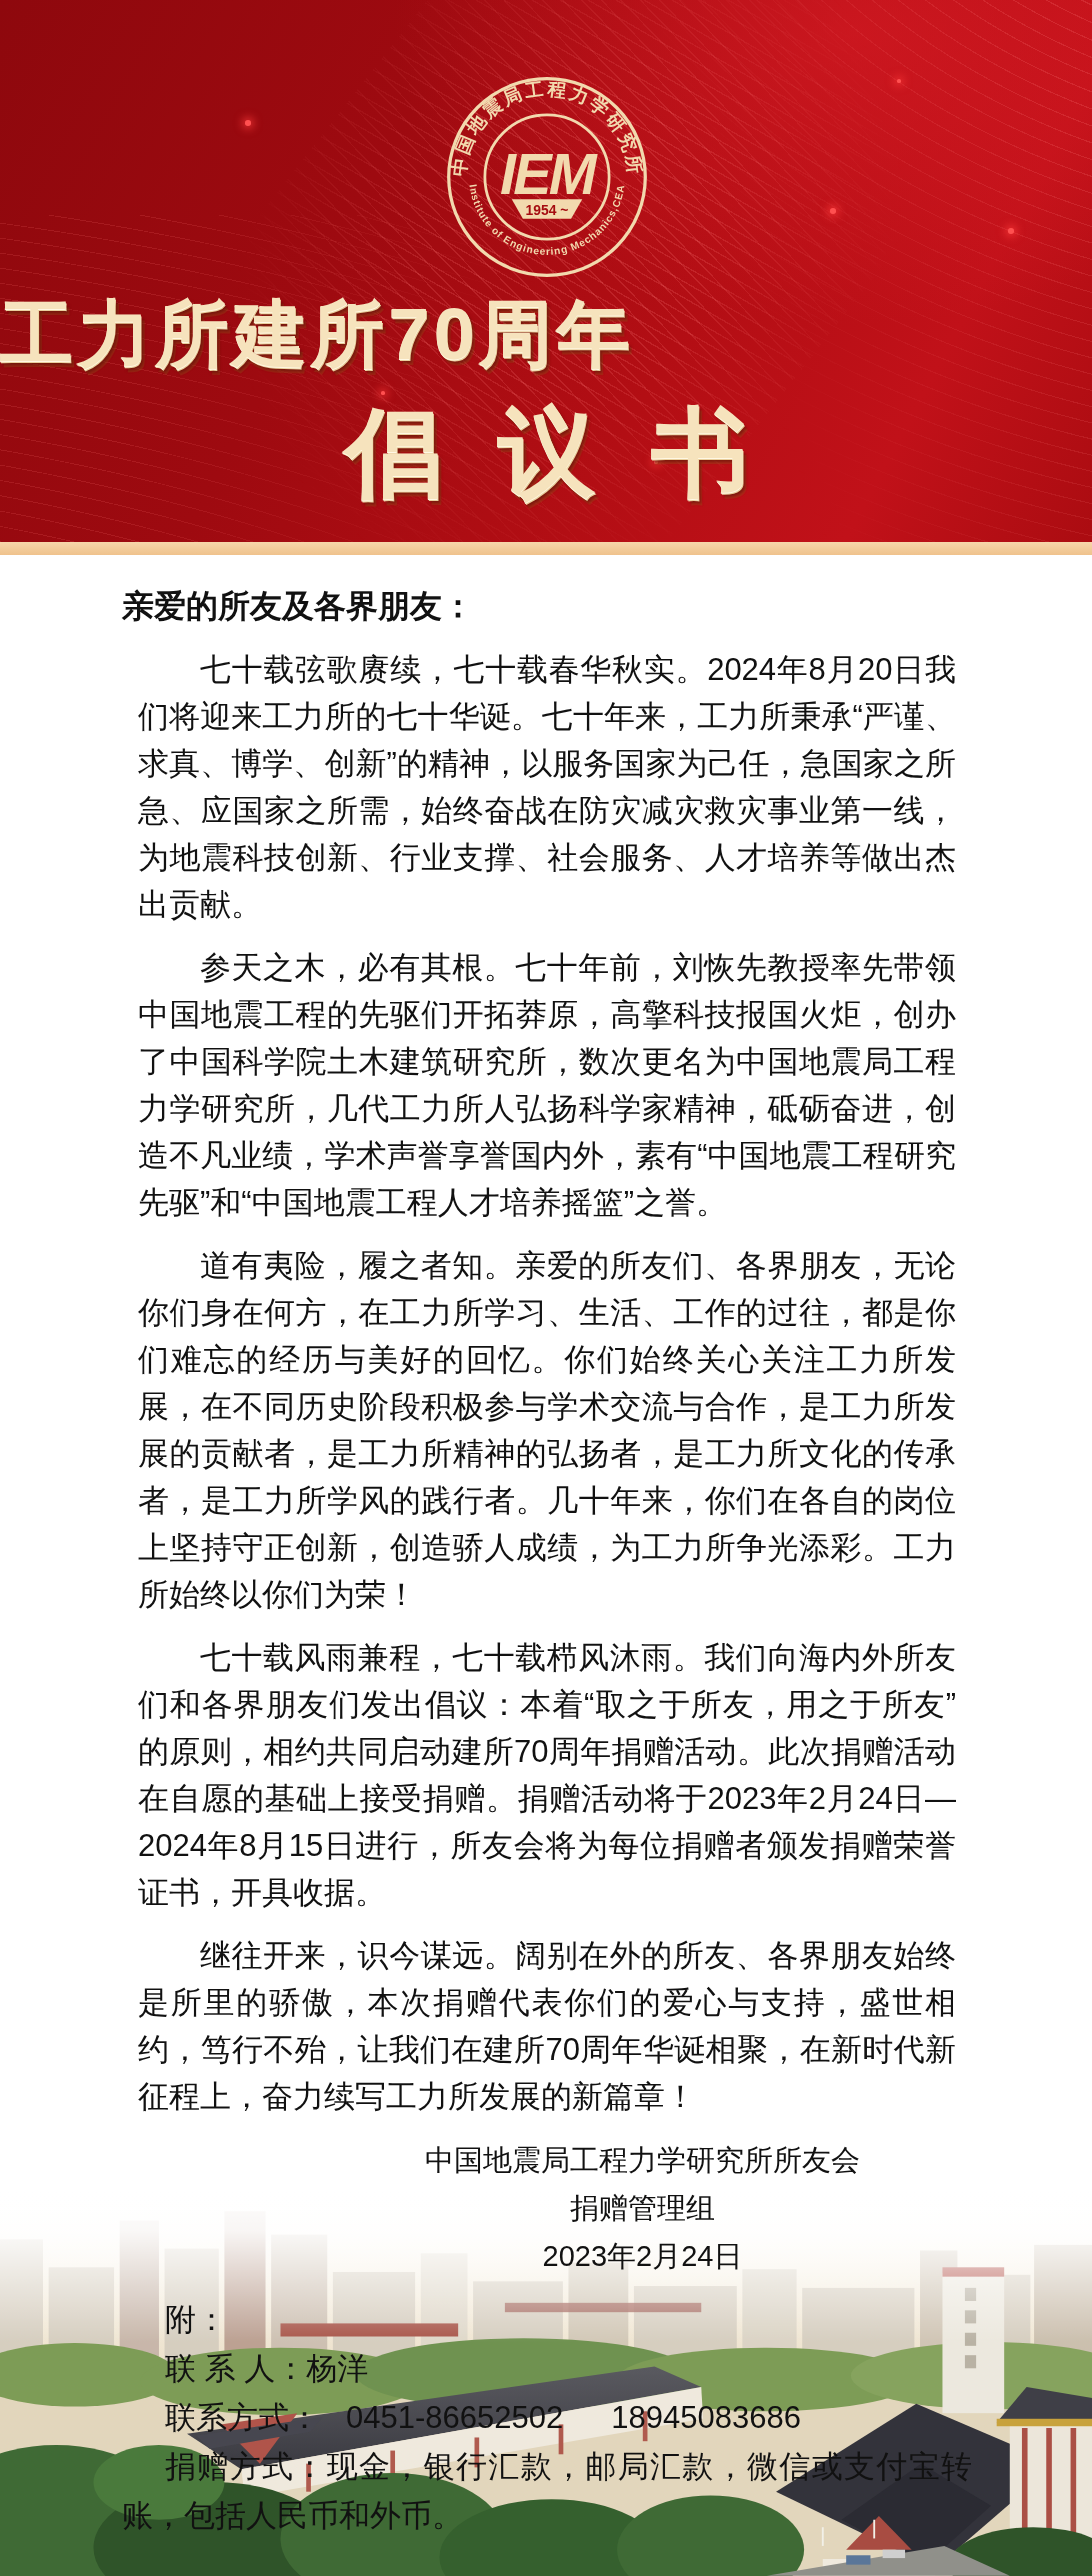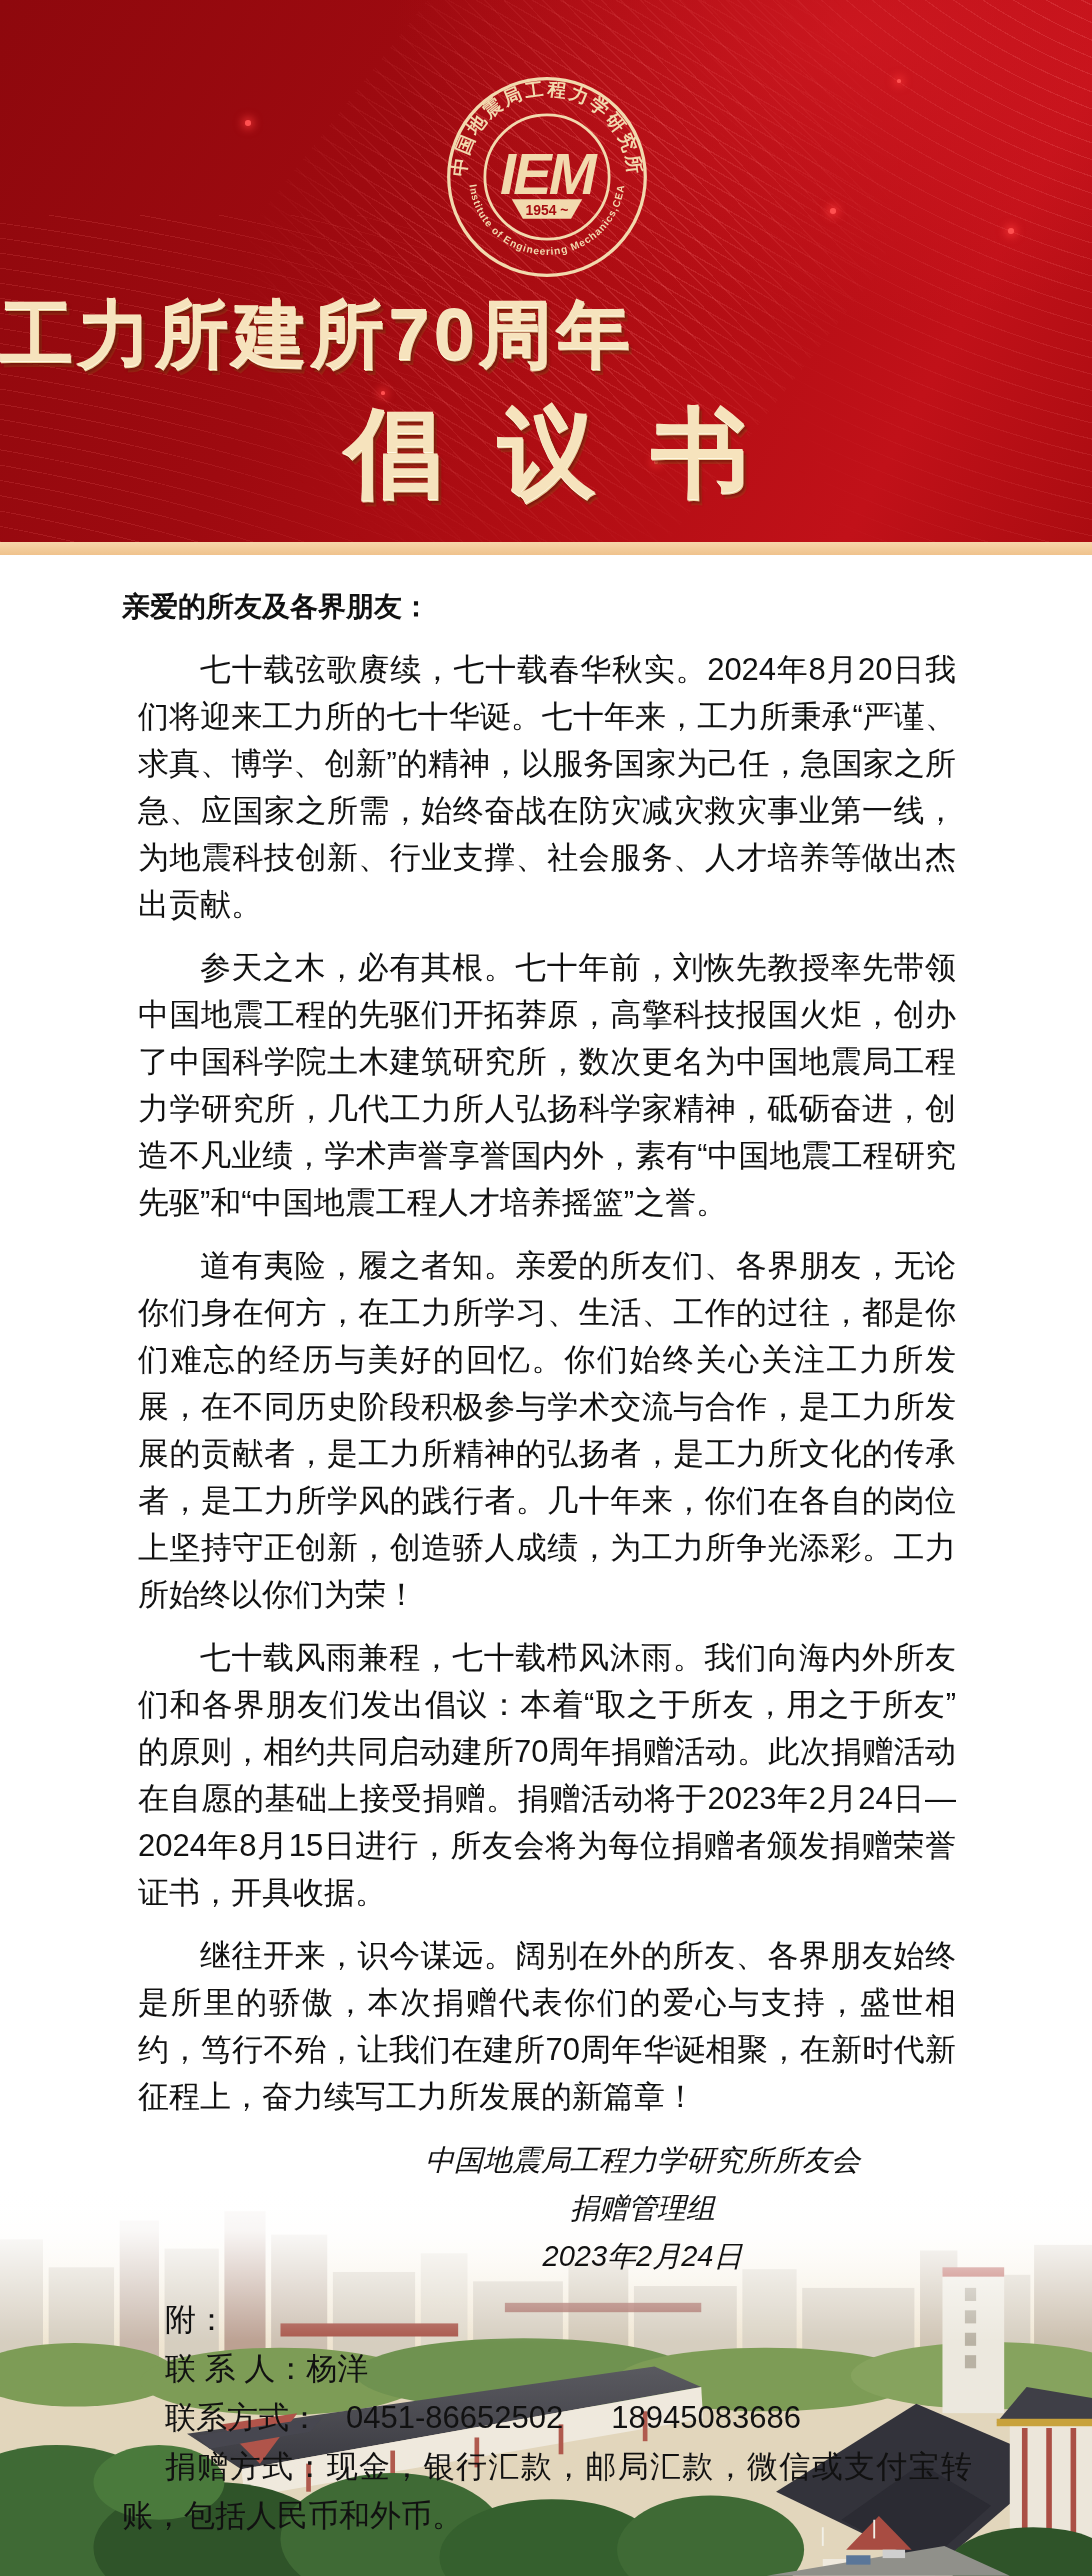--- a/index.html
+++ b/index.html
@@ -36,23 +36,23 @@
     text-shadow:0 0.9px 0 #fff8e4, 0.9px 1.9px 0 #e9cf9d, 2.8px 3.7px 2.8px rgba(90,10,5,.55), 3.7px 5.6px 0.9px rgba(150,95,30,.35);}
   .title-main{position:absolute;top:297px;left:0;width:100%;text-align:left;
     font-size:73px;font-weight:800;letter-spacing:4.7px;line-height:1;}
   .title-sub{position:absolute;top:404px;left:0;width:100%;text-align:center;
     font-size:97px;font-weight:800;letter-spacing:56px;line-height:1;transform:translateX(28px);}
 
   .strip{width:100%;height:13px;background:linear-gradient(180deg,#f7d6ab 0%,#efc28c 100%);}
 
   
   .content{position:relative;z-index:2;padding:28px 121px 0 122px;color:#111;}
-  .salutation{font-weight:800;font-size:28px;line-height:47px;margin:0;}
+  .salutation{font-weight:800;font-size:32px;line-height:47px;margin:0;}
   .para{font-size:31px;line-height:47px;margin:16px;text-indent:62px;text-align:justify;}
-  .signature{margin:13px 112px 0 auto;width:fit-content;text-align:center;font-size:29px;line-height:48px;font-style:italic;}
+  .signature{margin:13px 112px 0 auto;width:fit-content;text-align:center;font-size:29px;line-height:48px;}
   .attach{margin-top:15px;font-size:31px;line-height:49px;}
   .attach p{margin:0;text-indent:43px;text-align:justify;}
   .phone{margin-left:26px;}
   .phone2{margin-left:48px;}
   .note{margin:3.7px 0 0 0;text-align:center;font-weight:800;font-size:32px;line-height:47px;text-indent:0;}
 
   
   .photo{position:absolute;left:0;bottom:0;width:1093px;height:393px;z-index:1;}
   .photo svg{display:block;}
   .photo-fade{position:absolute;left:0;top:0;width:100%;height:159px;z-index:1;

